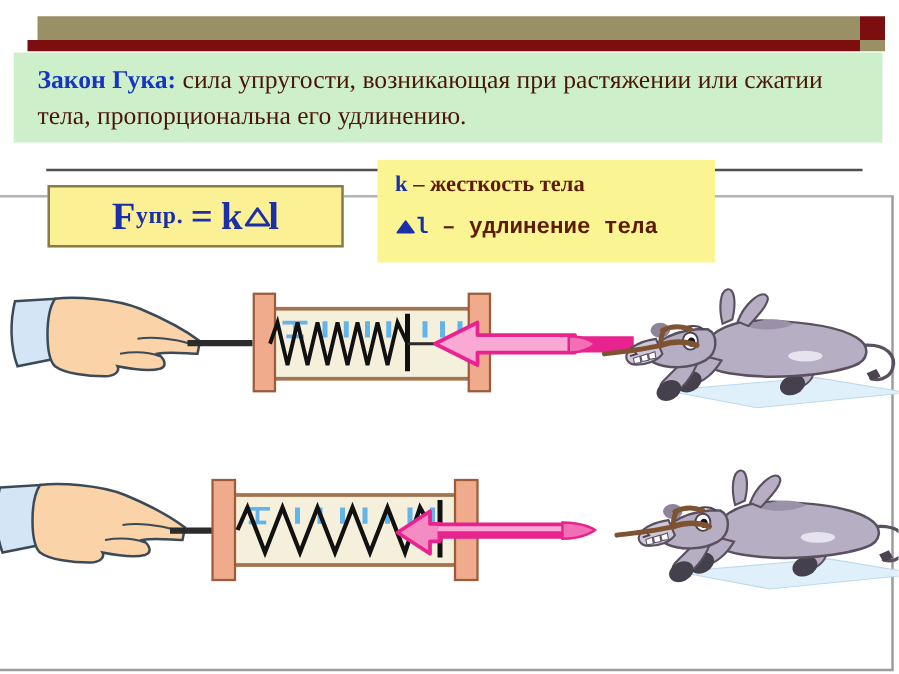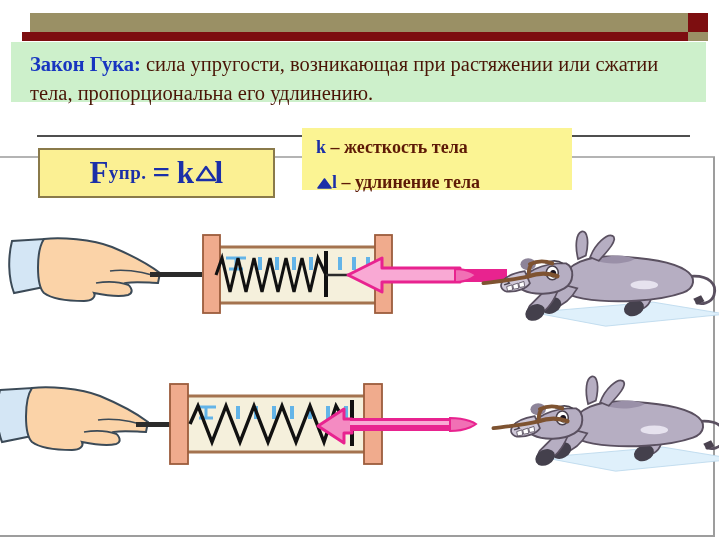--- a/index.html
+++ b/index.html
@@ -9,21 +9,21 @@
   }
 
   
   #slide-top-bar{position:absolute;left:30px;top:13px;width:658px;height:19px;background:#9a9065;}
   #slide-top-bar-corner{position:absolute;left:688px;top:13px;width:20px;height:19px;background:#7d0e10;}
   #slide-red-band{position:absolute;left:22px;top:32px;width:666px;height:9px;background:#7d0e10;}
   #slide-red-band-corner{position:absolute;left:688px;top:32px;width:20px;height:9px;background:#9a9065;}
 
   
   #statement-box{
-    position:absolute;left:11px;top:42px;width:695px;height:60px;
+    position:absolute;left:11px;top:42px;width:695px;height:72px;
     background:#cdf0cb;
   }
   #statement-text{
     position:absolute;left:19px;top:8px;width:660px;
     font-size:20.5px;line-height:29px;color:#4a1506;font-weight:bold;
   }
   #statement-lead{color:#1735c0;font-weight:bold;}
   #statement-rest{color:#4a1506;font-weight:normal;}
 
   
@@ -42,29 +42,29 @@
     display:flex;align-items:center;justify-content:center;
     color:#1b2fa8;font-weight:bold;font-size:31px;letter-spacing:.5px;
     font-family:"Liberation Serif","DejaVu Serif",serif;white-space:nowrap;
   }
   .sub{font-size:19px;vertical-align:-4px;font-weight:bold;}
   .tri{display:inline-block;position:relative;width:20px;height:16px;vertical-align:-1px;}
   .tri svg{position:absolute;left:0;top:0;}
 
   
   #legend-card{
-    position:absolute;left:302px;top:128px;width:270px;height:62px;
+    position:absolute;left:302px;top:128px;width:270px;height:82px;
     background:#fbf493;
   }
   .legend-line{
     position:absolute;left:14px;white-space:nowrap;
     font-size:18px;font-weight:bold;color:#5d1a06;
   }
   #legend-line-1{top:9px;}
-  #legend-line-2{top:44px;}
+  #legend-line-2{top:44px;font-family:Liberation Mono, monospace;}
   .legend-sym{color:#1b2fa8;}
 
   
   .scene{position:absolute;left:0;width:719px;height:120px;}
   #scene-top{top:225px;}
   #scene-bottom{top:372px;}
   .scene svg{display:block;}
 </style>
 </head>
 <body>

